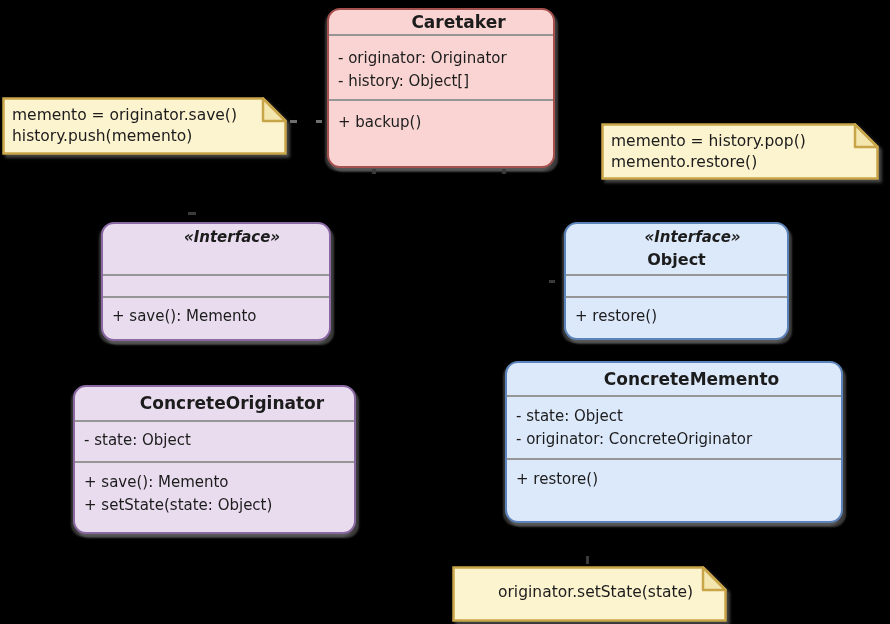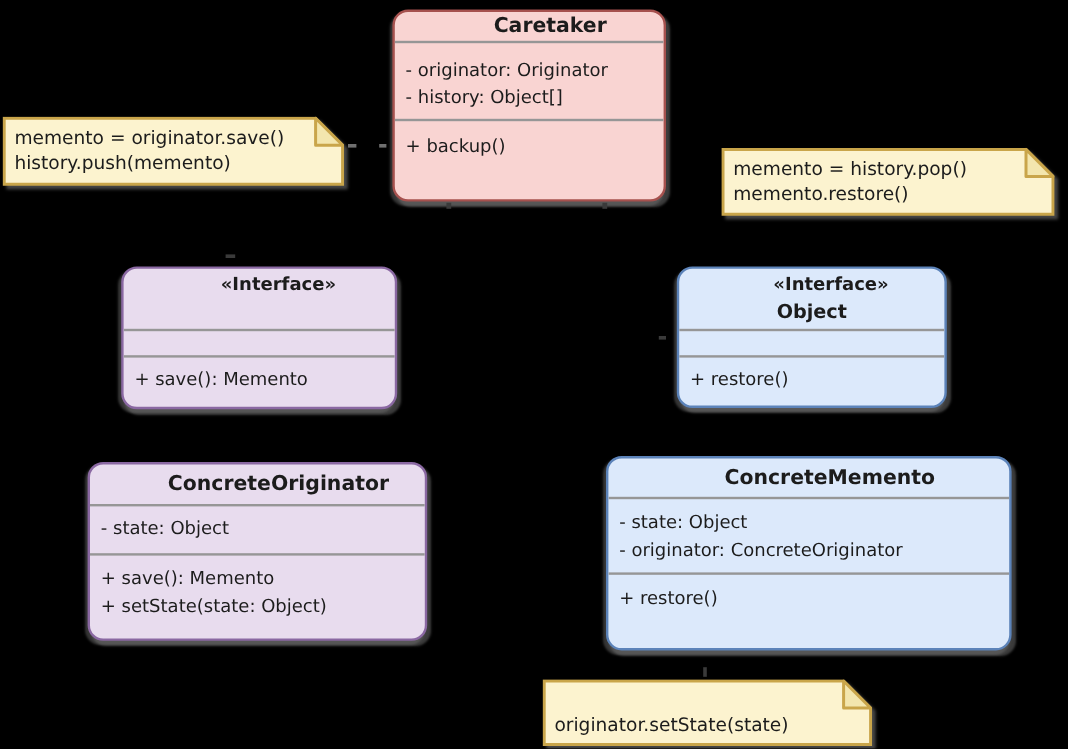--- a/index.html
+++ b/index.html
@@ -10,21 +10,21 @@
   
   .uml-class{
     position:absolute;border:2px solid;border-radius:13px;overflow:hidden;
     display:flex;flex-direction:column;box-sizing:border-box;
     box-shadow:-2px 3px 2px rgba(120,120,120,.45), 3px 4px 2px rgba(120,120,120,.5);
   }
   .red{background:#f9d4d2;border-color:#a6514e;}
   .purple{background:#e8dcee;border-color:#8a68a2;}
   .blue{background:#dce9fb;border-color:#5c83b9;}
   .cls-title{text-align:center;font-weight:bold;font-size:17px;padding-left:35px;}
-  .stereotype{font-weight:bold;font-size:15px;line-height:22px;text-align:center;margin-left:32px;}
+  .stereotype{font-style:italic;font-weight:bold;font-size:15px;line-height:22px;text-align:center;margin-left:32px;}
   .cls-name2{font-weight:bold;font-size:16px;line-height:24px;text-align:center;}
   .sep{border-top:2px solid #969696;height:0;flex:none;}
   .section{box-sizing:border-box;flex:none;}
   .member{font-size:15px;line-height:23px;padding-left:9px;white-space:nowrap;}
   
   .note{position:absolute;}
   .note svg{position:absolute;left:0;top:0;filter:drop-shadow(3px 3px 1.5px rgba(125,125,125,.55));}
   .note-text{position:absolute;left:0;top:0;right:0;bottom:0;padding:8px 10px;box-sizing:border-box;}
   .note-line{font-size:15.5px;line-height:21px;white-space:nowrap;}
   
@@ -80,21 +80,21 @@
     <div class="section" style="height:39px;padding-top:7px;">
       <div class="member">- state: Object</div>
     </div>
     <div class="sep"></div>
     <div class="section" style="flex:1;padding-top:8px;">
       <div class="member">+ save(): Memento</div>
       <div class="member">+ setState(state: Object)</div>
     </div>
   </div>
 
-  <div class="uml-class blue" style="left:505px;top:380px;width:338px;height:162px;">
+  <div class="uml-class blue" style="left:505px;top:361px;width:338px;height:162px;">
     <div class="cls-title" style="height:32px;line-height:32px;">ConcreteMemento</div>
     <div class="sep"></div>
     <div class="section" style="height:61px;padding-top:8px;">
       <div class="member">- state: Object</div>
       <div class="member">- originator: ConcreteOriginator</div>
     </div>
     <div class="sep"></div>
     <div class="section" style="flex:1;padding-top:8px;">
       <div class="member">+ restore()</div>
     </div>
@@ -120,21 +120,21 @@
       <div class="note-line">memento = history.pop()</div>
       <div class="note-line">memento.restore()</div>
     </div>
   </div>
 
   <div class="note" style="left:452px;top:566px;width:275px;height:56px;">
     <svg width="275" height="56" viewBox="0 0 275 56">
       <path d="M1.5,1.5 H251 L273.5,24 V54.5 H1.5 Z" fill="#fcf3cf" stroke="#c9a54a" stroke-width="2.5"></path>
       <path d="M251,1.5 L251,24 L273.5,24 Z" fill="#f3e6ae" stroke="#c9a54a" stroke-width="2.5" stroke-linejoin="round"></path>
     </svg>
-    <div class="note-text" style="padding-top:28px;">
+    <div class="note-text" style="padding-top:16px;margin-left:36px;">
       <div class="note-line">originator.setState(state)</div>
     </div>
   </div>
 
   <div class="stub" style="left:290px;top:120px;width:7px;height:3px;"></div>
   <div class="stub" style="left:316px;top:120px;width:6px;height:3px;"></div>
   <div class="stub-faint" style="left:586px;top:556px;width:3px;height:8px;"></div>
   <div class="stub-faint" style="left:188px;top:212px;width:8px;height:3px;"></div>
   <div class="stub-faint" style="left:549px;top:280px;width:6px;height:3px;"></div>
   <div class="stub-faint" style="left:372px;top:169px;width:4px;height:5px;"></div>

